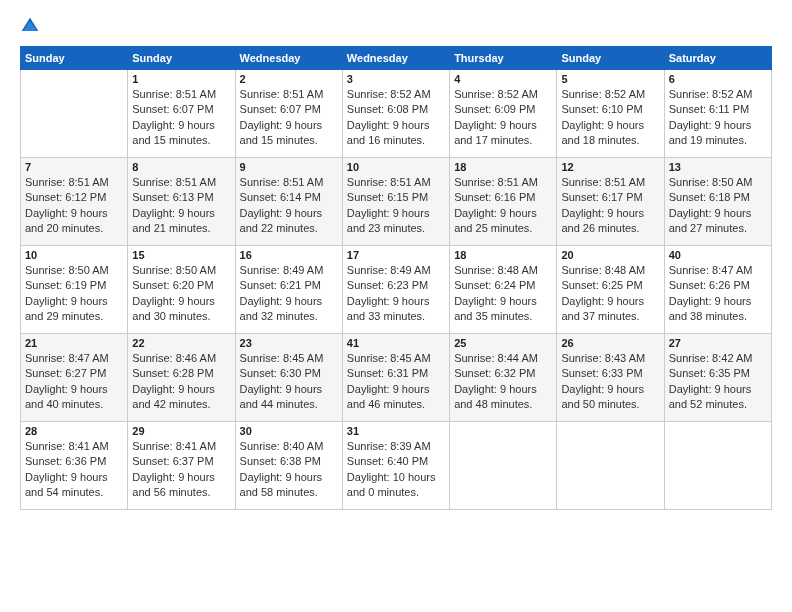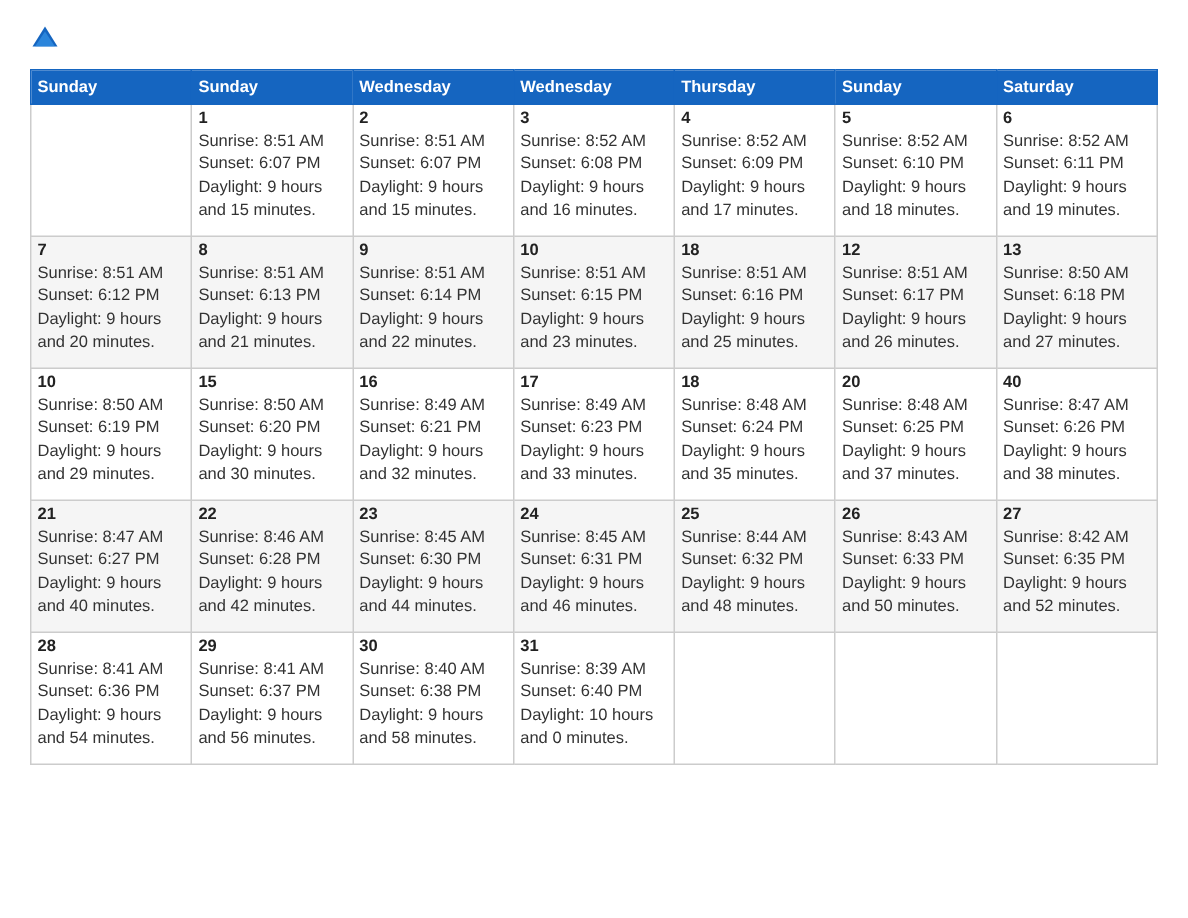--- a/index.html
+++ b/index.html
@@ -235,21 +235,21 @@
           </td>
           <td>
             <span class="day-number">22</span>
             <div class="day-info">Sunrise: 8:46 AM<br>Sunset: 6:28 PM<br>Daylight: 9 hours and 42 minutes.</div>
           </td>
           <td>
             <span class="day-number">23</span>
             <div class="day-info">Sunrise: 8:45 AM<br>Sunset: 6:30 PM<br>Daylight: 9 hours and 44 minutes.</div>
           </td>
           <td>
-            <span class="day-number">24</span>
+            <span class="day-number">41</span>
             <div class="day-info">Sunrise: 8:45 AM<br>Sunset: 6:31 PM<br>Daylight: 9 hours and 46 minutes.</div>
           </td>
           <td>
             <span class="day-number">25</span>
             <div class="day-info">Sunrise: 8:44 AM<br>Sunset: 6:32 PM<br>Daylight: 9 hours and 48 minutes.</div>
           </td>
           <td>
             <span class="day-number">26</span>
             <div class="day-info">Sunrise: 8:43 AM<br>Sunset: 6:33 PM<br>Daylight: 9 hours and 50 minutes.</div>
           </td>

